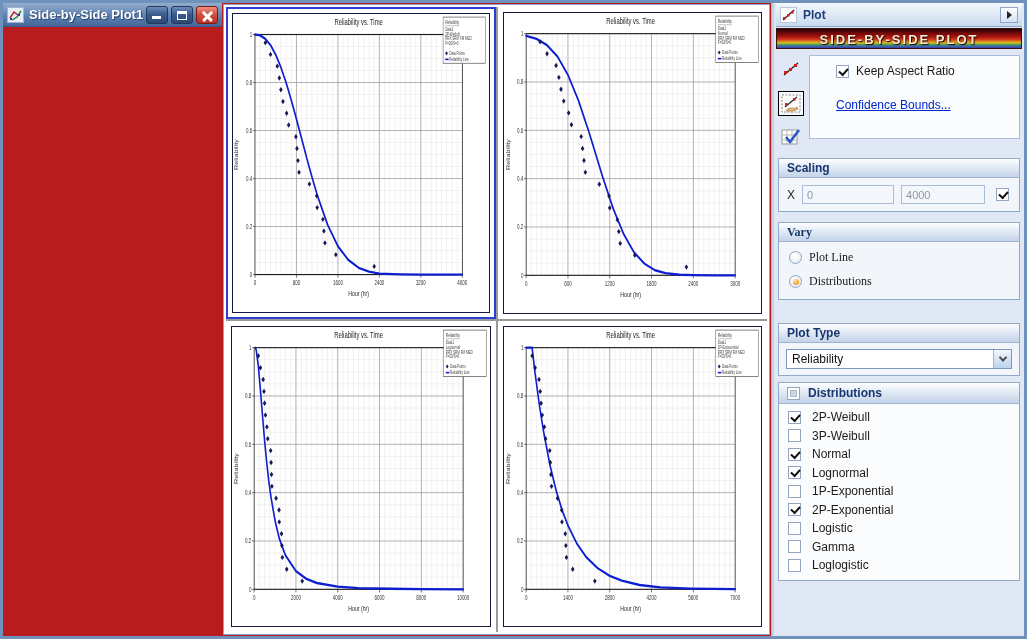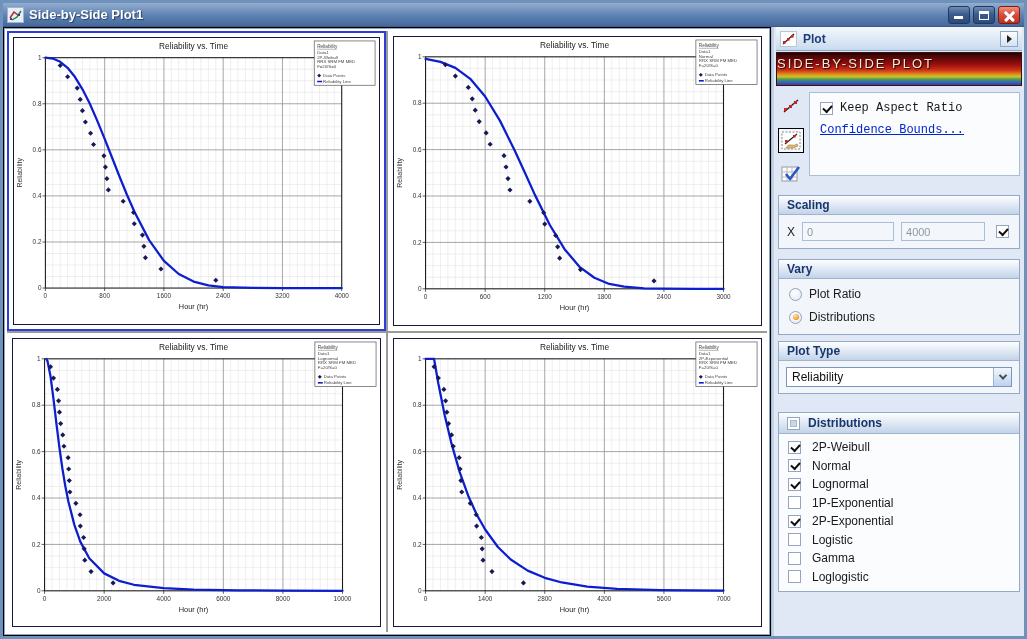--- a/index.html
+++ b/index.html
@@ -1,18 +1,18 @@
 <!DOCTYPE html>
 <html><head>
 <meta charset="utf-8">
 <style>
   * { margin:0; padding:0; box-sizing:border-box; }
   body { font-family:"Liberation Sans","DejaVu Sans",sans-serif; background:#c0c8d4; }
   .window { width:1027px; height:639px; border:3px solid #6f92bd; outline:1px solid #31517e;
-            background:#000000; display:flex; flex-direction:column; position:relative; }
+            background:#b91c1c; display:flex; flex-direction:row; position:relative; }
   
   .titlebar { height:24px; background:linear-gradient(180deg,#93adce 0%,#5d81b2 55%,#46689c 100%);
               display:flex; align-items:center; padding:0 4px; border-bottom:1px solid #3a5a8a; }
   .titlebar .app-icon { width:17px; height:16px; background:#e8eef6; border:1px solid #9fb4d0; margin-right:5px; display:flex; align-items:center; justify-content:center; }
   .title-text { color:#fff; font-weight:bold; font-size:13px; text-shadow:1px 1px 1px #2a4468; flex:1; }
   .winbtn { width:22px; height:18px; border-radius:3px; margin-left:3px; border:1px solid #1e3a5f;
             background:linear-gradient(180deg,#6e8cb8,#3c5c8e 45%,#2d4a77); position:relative; cursor:default; }
   .winbtn.close { background:linear-gradient(180deg,#ef9181,#d6513d 45%,#bc3122); border-color:#7d1c10; }
   .glyph-min { position:absolute; left:5px; bottom:4px; width:9px; height:3px; background:#fff; }
   .glyph-max { position:absolute; left:5px; top:4px; width:10px; height:9px; border:1px solid #fff; border-top:3px solid #fff; }
@@ -27,37 +27,37 @@
   .plot-frame { width:100%; height:100%; border:1px solid #16163f; }
   .plot-frame svg { width:100%; height:100%; display:block; }
   .v-splitter { width:3px; background:#c4d2e6; border-left:1px solid #a8bcd6; }
   
   .side-panel { width:250px; background:#dfe8f4; display:flex; flex-direction:column; padding:0 2px 3px 2px; }
   .panel-header { height:24px; display:flex; align-items:center; gap:6px; padding:8px 4px;
                   background:linear-gradient(180deg,#f4f8fc,#c9daee); border-bottom:1px solid #8fa8c8; }
   .panel-header .ph-title { font-weight:bold; font-size:12px; color:#1d3c7a; flex:1; }
   .arrow-btn { width:18px; height:16px; border:1px solid #8fa8c8; background:linear-gradient(180deg,#fdfeff,#d4e2f2); display:flex; align-items:center; justify-content:center; }
   .arrow-right { width:0; height:0; border-left:5px solid #222; border-top:4px solid transparent; border-bottom:4px solid transparent; }
-  .banner { height:34px; margin:1px 0 2px 0; text-align:left; line-height:21px; font-weight:normal; font-size:13px;
+  .banner { height:21px; margin:1px 0 2px 0; text-align:center; line-height:21px; font-weight:bold; font-size:13px;
             letter-spacing:2px; text-transform:uppercase; color:#f7ecd2;
             text-shadow:1px 1px 1px #2a0505, 0 0 2px #5a0a0a;
             background:linear-gradient(180deg,#230303 0%,#5e0808 16%,#9c0f0f 36%,#cc3318 54%,#df8a1c 66%,#cdc22a 74%,#4f9c48 82%,#2e6fbd 90%,#4b3a96 100%);
             border:1px solid #3a1010; }
   .options-row { display:flex; gap:5px; margin:4px 2px 8px 2px; }
   .icon-col { display:flex; flex-direction:column; gap:9px; padding-top:2px; }
   .tool-btn { width:26px; height:25px; border:1px solid transparent; background:transparent; display:flex; align-items:center; justify-content:center; }
   .tool-btn.active { border:1px solid #000; background:#f4f8fd; }
-  .opt-box { flex:1; background:#fbfcfe; border:1px solid #a9bdd8; padding:8px 10px; height:84px;font-family:Liberation Mono, monospace; }
+  .opt-box { flex:1; background:#fbfcfe; border:1px solid #a9bdd8; padding:8px 26px; height:84px; }
   .check-row { display:flex; align-items:center; gap:7px; font-size:12px; color:#1a1a1a; }
   .cb { width:13px; height:13px; min-width:13px; border:1px solid #93a5c0; background:#fff; position:relative; display:inline-block; }
   .cb.on::after { content:""; position:absolute; left:2px; top:2px; width:7px; height:4px;
                   border-left:2px solid #101010; border-bottom:2px solid #101010; transform:rotate(-48deg); }
   .cb.tri::after { content:""; position:absolute; inset:2px; background:#ccd6e4; border:1px solid #aab8cc; }
   .link { color:#0026cc; text-decoration:underline; font-size:12px; cursor:pointer; }
-  .opt-box .link { display:inline-block; margin-top:8px; }
+  .opt-box .link { display:inline-block; margin-top:20px; }
   .group { border:1px solid #92a9c8; background:#f2f6fb; margin:0 2px; }
   .sec-h { height:19px; background:linear-gradient(180deg,#fdfeff,#c3d3e9); border-bottom:1px solid #9fb4d0;
            font-weight:bold; font-size:12px; color:#17366e; padding:2px 8px; display:flex; align-items:center; gap:8px; }
   .scaling-body { display:flex; align-items:center; gap:7px; padding:7px 8px; }
   .scaling-body .xlab { font-size:12px; color:#222; }
   .scale-input { width:92px; height:19px; border:1px solid #abbdd6; background:#f3f7fc; color:#8f97a2; font-size:11px; padding:0 4px; font-family:"Liberation Sans",sans-serif; }
   .scale-input.second { width:84px; }
   .vary-body { padding:8px 10px 10px 10px; display:flex; flex-direction:column; gap:9px; }
   .radio-row { display:flex; align-items:center; gap:7px; font-size:12px; color:#1a1a1a; }
   .radio { width:13px; height:13px; min-width:13px; border:1px solid #8fa3c0; border-radius:50%; background:radial-gradient(circle at 40% 35%,#ffffff,#dfe8f4); position:relative; display:inline-block; }
@@ -669,37 +669,37 @@
             <span>Scaling</span>
           </div>
         <div class="scaling-body">
           <span class="xlab">X</span>
           <input class="scale-input" disabled="" value="0" style="">
           <input class="scale-input second" disabled="" value="4000" style="">
           <span class="cb on" style="margin-left:4px;"></span>
         </div>
       </div>
 
-      <div class="group" style="margin-bottom:6px;">
+      <div class="group" style="margin-bottom:23px;font-family:Liberation Serif, serif;">
         <div class="sec-h">
             <span>Vary</span>
           </div>
         <div class="vary-body" id="vary-body">
             <div class="radio-row">
               <span class="radio"></span>
-              <span>Plot Ratio</span>
+              <span>Plot Line</span>
             </div>
             <div class="radio-row">
               <span class="radio on"></span>
               <span>Distributions</span>
             </div>
           </div>
       </div>
 
-      <div class="group" style="margin-bottom:18px;">
+      <div class="group" style="margin-bottom:6px;">
         <div class="sec-h">
             <span>Plot Type</span>
           </div>
         <div class="pt-body">
           <div class="select">
             <span class="sel-val">Reliability</span>
             <span class="sel-btn">
                 <span class="chev"></span>
               </span>
           </div>
@@ -710,20 +710,24 @@
         <div class="sec-h" style="height:21px;">
           <span class="cb tri"></span>
           <span>Distributions</span>
         </div>
         <div class="dist-list" id="dist-list">
             <div class="dist-row">
               <span class="cb on"></span>
               <span>2P-Weibull</span>
             </div>
             <div class="dist-row">
+              <span class="cb"></span>
+              <span>3P-Weibull</span>
+            </div>
+            <div class="dist-row">
               <span class="cb on"></span>
               <span>Normal</span>
             </div>
             <div class="dist-row">
               <span class="cb on"></span>
               <span>Lognormal</span>
             </div>
             <div class="dist-row">
               <span class="cb"></span>
               <span>1P-Exponential</span>

